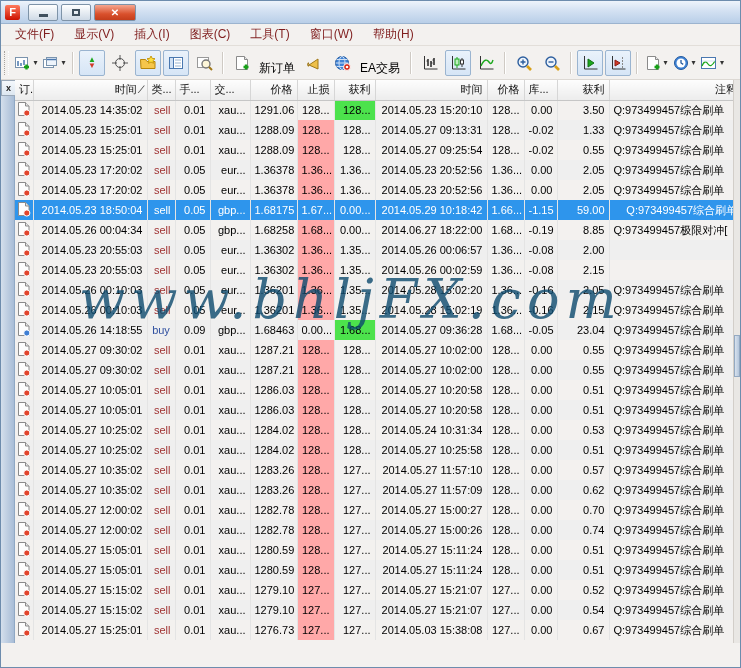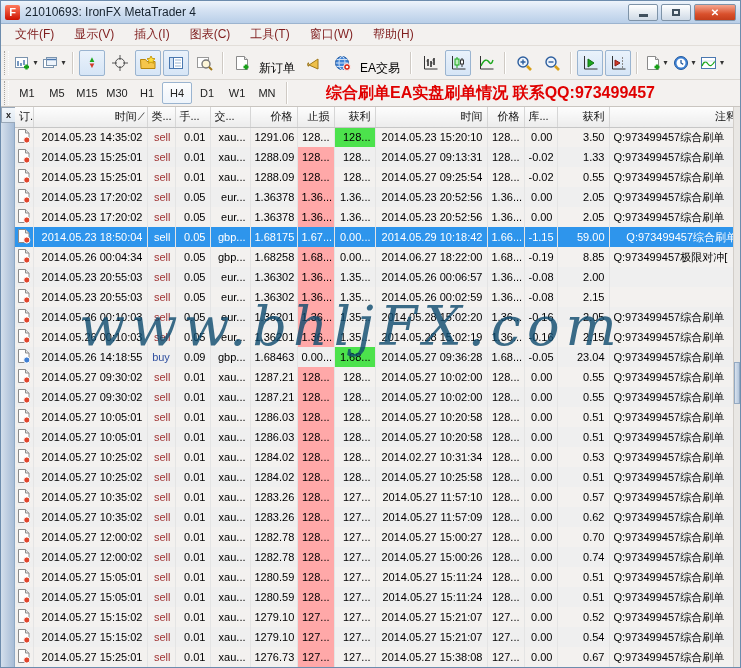--- a/index.html
+++ b/index.html
@@ -76,21 +76,20 @@
   .v-thumb{position:absolute;left:0;right:0;top:255px;height:42px;background:linear-gradient(to right,#d8e2ee,#b4c6dc);
     border:1px solid #93a9c2;box-sizing:border-box;}
 </style>
 </head>
 <body>
 
 <div class="window" style="--sel: #2e95ec; --slbg: #ffa8a8; --tpbg: #4ce24c; --sell: #a03333; --buy: #3050a0;">
 
   <div class="titlebar">
     <span class="app-icon">F</span>
-    <span class="title">21010693: IronFX MetaTrader 4</span>
     <span class="winbtn">
         <span class="glyph-min"></span>
       </span>
     <span class="winbtn">
         <span class="glyph-max"></span>
       </span>
     <span class="winbtn close">
         <span>✕</span>
       </span>
   </div>
@@ -266,36 +265,20 @@
     <span class="tbtn">
       <svg width="18" height="16">
           <rect x="1.5" y="2.5" width="14" height="11" fill="#fff" stroke="#4a78b0"></rect>
           <path d="M2 11c2-5 4-5 6-2s4 2 7-3" stroke="#1ca81c" fill="none" stroke-width="1.3"></path>
           <path d="M2 6h13" stroke="#d8e4f2"></path>
         </svg>
       <span class="drop">▾</span>
     </span>
   </div>
 
-  <div class="tfbar">
-    <span class="grip"></span>
-    <span id="tfbtns" style="display:flex;">
-        <span class="tf">M1</span>
-        <span class="tf">M5</span>
-        <span class="tf">M15</span>
-        <span class="tf">M30</span>
-        <span class="tf">H1</span>
-        <span class="tf active">H4</span>
-        <span class="tf">D1</span>
-        <span class="tf">W1</span>
-        <span class="tf">MN</span>
-      </span>
-    <span class="sep"></span>
-    <span class="banner" style="color: rgb(224, 0, 0);">综合刷单EA实盘刷单情况  联系QQ:973499457</span>
-  </div>
 
   <div class="content">
     <div class="left-col">
       <div class="panel-close">x</div>
       <div class="left-strip"></div>
     </div>
 
     <table>
       <colgroup>
         <col style="width:18px">
@@ -640,21 +623,21 @@
                 <path d="M8.5 1.5v3.5h3.5" fill="#e6e6e6" stroke="#8a8a8a"></path>
                 <circle cx="9.8" cy="12" r="3.1" fill="#e2452c" stroke="#fff"></circle>
               </svg></td>
             <td class="time">2014.05.27 10:25:02</td>
             <td class="type">sell</td>
             <td class="lots">0.01</td>
             <td class="symbol">xau...</td>
             <td class="price">1284.02</td>
             <td class="sl hit">128...</td>
             <td class="tp">128...</td>
-            <td class="time">2014.02.27 10:31:34</td>
+            <td class="time">2014.05.24 10:31:34</td>
             <td class="price">128...</td>
             <td class="swap">0.00</td>
             <td class="profit">0.53</td>
             <td class="comment">Q:973499457综合刷单</td>
           </tr>
           <tr>
             <td class="icon"><svg width="14" height="16" viewBox="0 0 14 16">
                 <path d="M1.5 1.5h7l3.5 3.5v9.5h-10.5z" fill="#fdfdfd" stroke="#8a8a8a"></path>
                 <path d="M8.5 1.5v3.5h3.5" fill="#e6e6e6" stroke="#8a8a8a"></path>
                 <circle cx="9.8" cy="12" r="3.1" fill="#e2452c" stroke="#fff"></circle>
@@ -830,21 +813,21 @@
                 <path d="M8.5 1.5v3.5h3.5" fill="#e6e6e6" stroke="#8a8a8a"></path>
                 <circle cx="9.8" cy="12" r="3.1" fill="#e2452c" stroke="#fff"></circle>
               </svg></td>
             <td class="time">2014.05.27 15:25:01</td>
             <td class="type">sell</td>
             <td class="lots">0.01</td>
             <td class="symbol">xau...</td>
             <td class="price">1276.73</td>
             <td class="sl hit">127...</td>
             <td class="tp">127...</td>
-            <td class="time">2014.05.27 15:38:08</td>
+            <td class="time">2014.05.03 15:38:08</td>
             <td class="price">127...</td>
             <td class="swap">0.00</td>
             <td class="profit">0.67</td>
             <td class="comment">Q:973499457综合刷单</td>
           </tr>
         </tbody>
     </table>
 
     <div class="watermark" style="color: #0c4a6e;">www.bhljFX.com</div>
     <div class="v-scroll">

